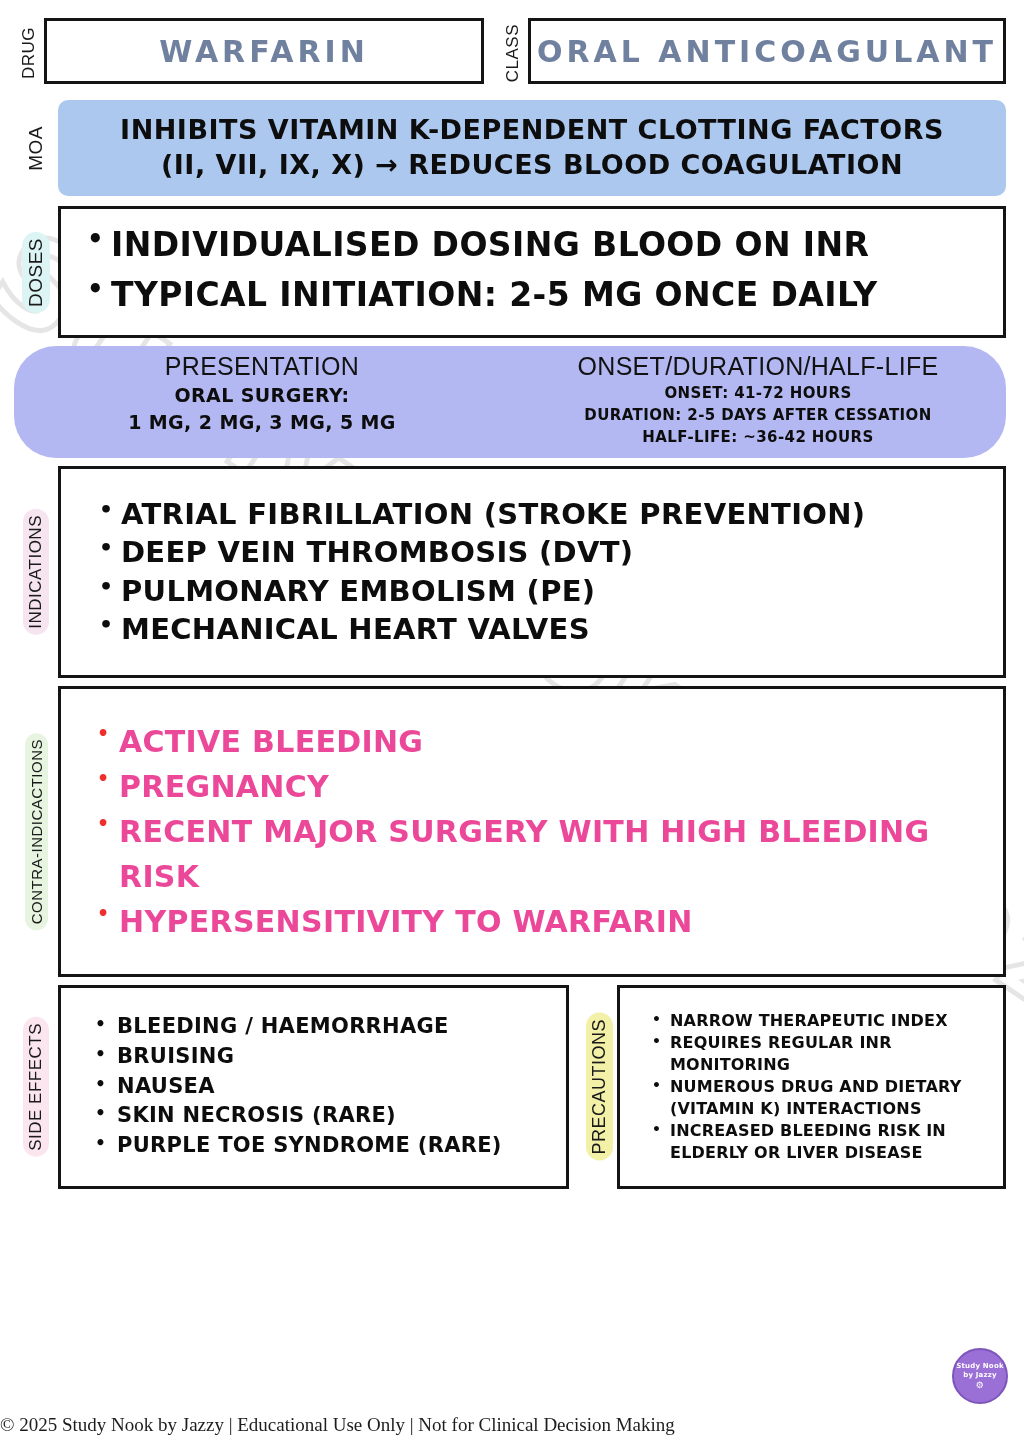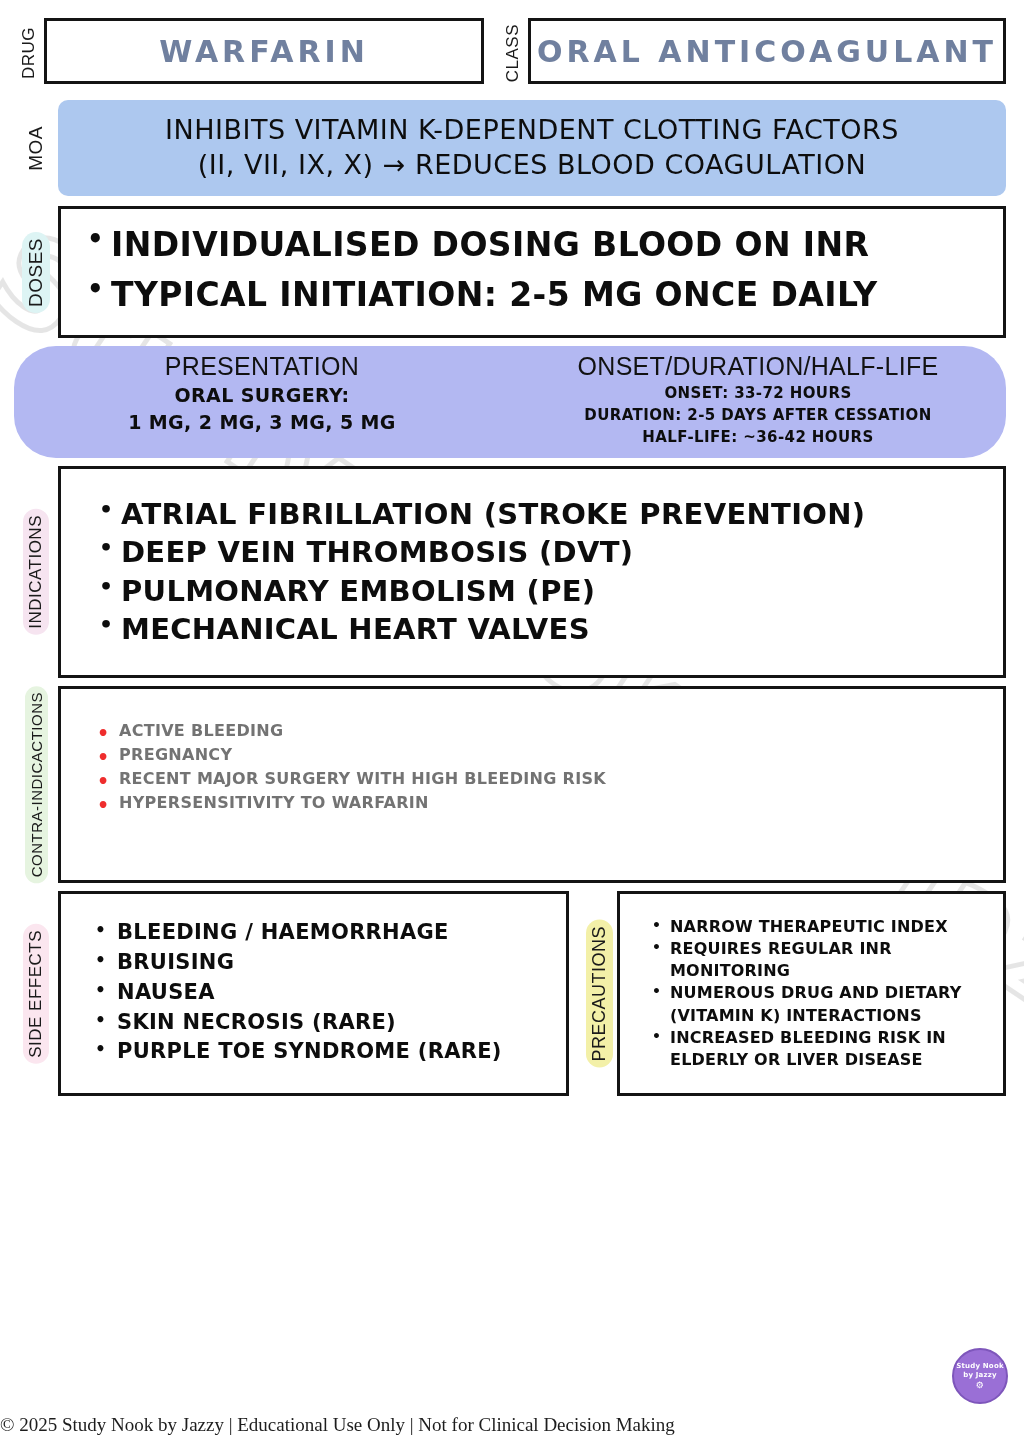--- a/index.html
+++ b/index.html
@@ -136,21 +136,21 @@
   .moa-band {
     flex: 1;
     background: #adc8ef;
     border-radius: 10px;
     padding: 12px 16px 14px 16px;
     box-sizing: border-box;
     text-align: center;
   }
   .moa-line {
     font-family: "DejaVu Sans", sans-serif;
-    font-weight: 400;
+    font-weight: 700;
     font-size: 27px;
     letter-spacing: 0.5px;
     line-height: 1.3;
     color: #0d0d0d;
   }
   .vlabel.moa span { font-size: 19px; }
 
   
   .doses-row { margin: 10px 18px 0 14px; }
   .doses-box { padding: 12px 14px 14px 22px; }
@@ -242,24 +242,24 @@
     line-height: 1.33;
     letter-spacing: 0.3px;
   }
   .ind-box .bullets li::before { font-size: 22px; }
   .vlabel.ind span { font-size: 17px; }
 
   
   .contra-row { margin: 8px 18px 0 14px; }
   .contra-box { padding: 14px 12px 14px 16px; }
   .contra-box .bullets li {
-    font-size: 16px;
+    font-size: 30px;
     line-height: 1.5;
     letter-spacing: 0.3px;
-    color: #737373;
+    color: #ec4899;
   }
   .contra-box .bullets li::before { font-size: 19px; color: #ef2d2d; }
   .vlabel.contra span { font-size: 15px; }
 
   
   .bottom-row {
     margin: 8px 18px 0 14px;
     display: flex;
     align-items: stretch;
     gap: 0;
@@ -386,21 +386,21 @@
 
   <div class="row pres-row">
     <div class="pres-band">
       <div class="pres-col">
         <div class="pres-title">PRESENTATION</div>
         <div class="pres-sub">ORAL SURGERY:</div>
         <div class="pres-sub">1 MG, 2 MG, 3 MG, 5 MG</div>
       </div>
       <div class="pres-col onset">
         <div class="pres-title">ONSET/DURATION/HALF-LIFE</div>
-        <div class="pres-sub">ONSET: 33-72 HOURS</div>
+        <div class="pres-sub">ONSET: 41-72 HOURS</div>
         <div class="pres-sub">DURATION: 2-5 DAYS AFTER CESSATION</div>
         <div class="pres-sub">HALF-LIFE: ~36-42 HOURS</div>
       </div>
     </div>
   </div>
 
   <div class="row ind-row">
     <div class="vlabel ind pill-pink">
       <span>INDICATIONS</span>
     </div>

